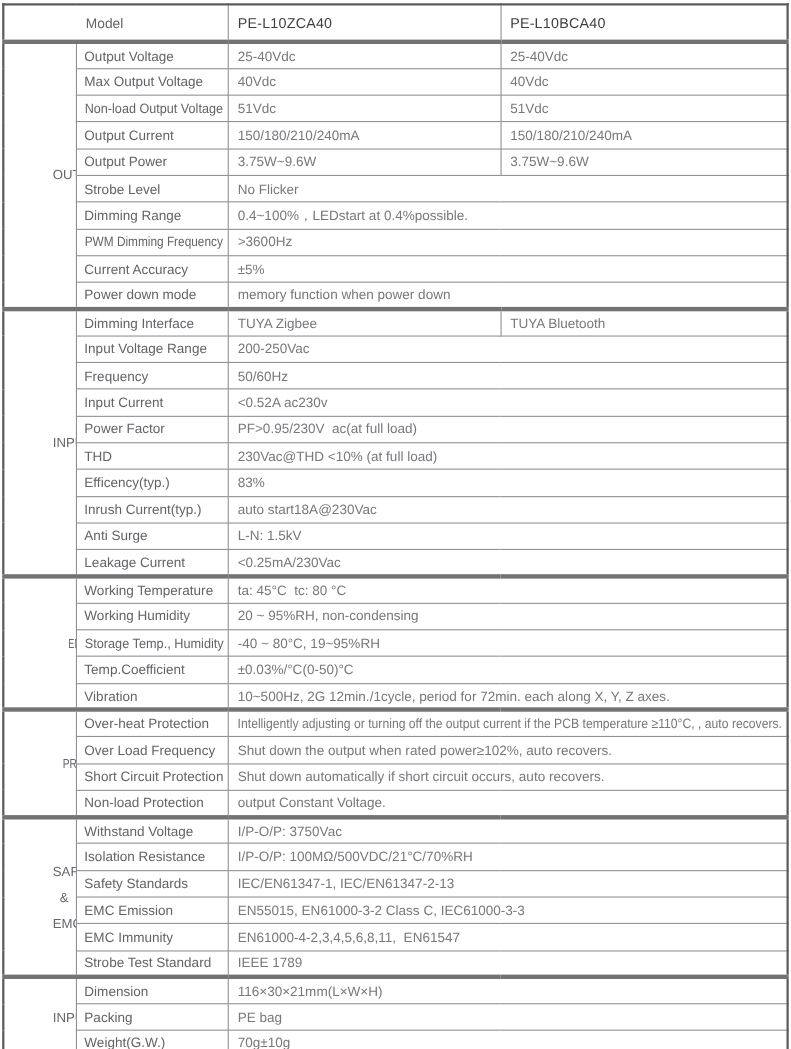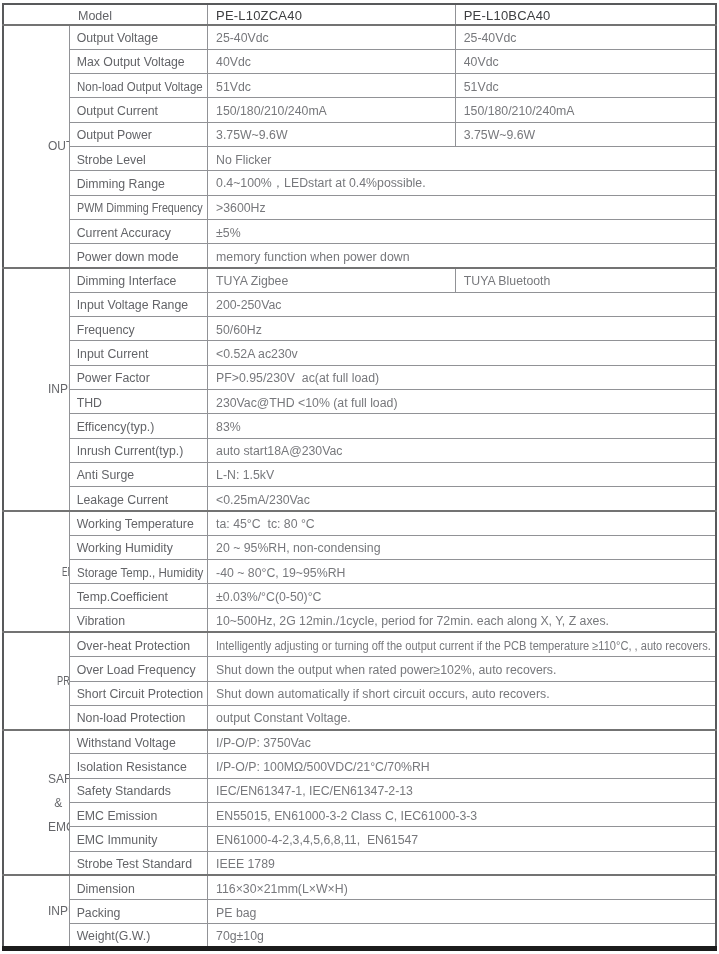--- a/index.html
+++ b/index.html
@@ -7,23 +7,23 @@
        -webkit-font-smoothing:antialiased;}
   .wrap{padding:3px 1px 0 2px;}
   table{border-collapse:collapse;table-layout:fixed;width:715px;
         border:2px solid #58595b;border-bottom:5px solid #1c1c1c;}
   col.c-section{width:66px;}
   col.c-param{width:138px;}
   col.c-val1{width:247px;}
   col.c-val2{width:260px;}
   th,td{border:1px solid #919296;padding:0;font-weight:normal;text-align:left;
         vertical-align:middle;overflow:hidden;}
-  thead tr{height:21px;}
+  thead tr{height:34px;}
   tbody tr{height:24.3px;}
-  tr.section-start td{border-top:2px solid #737373;}
+  tr.section-start td{border-top:4px solid #737373;}
   .t{display:inline-block;white-space:pre;transform-origin:left center;}
   .model-label .t{margin-left:74px;font-size:12.5px;color:#636468;}
   .model-value .t{margin-left:8px;font-size:13px;font-weight:normal;color:#3e3f41;letter-spacing:.2px;}
   td.param .t{margin-left:7px;font-size:12.3px;color:#636468;}
   td.val .t{margin-left:8px;font-size:12.3px;color:#77787c;}
   td.section{text-align:center;color:#65666a;font-size:12px;padding-left:44px;}
   td.section .sl{display:inline-block;white-space:pre;transform-origin:center center;line-height:24px;}
 </style>
 </head>
 <body>

